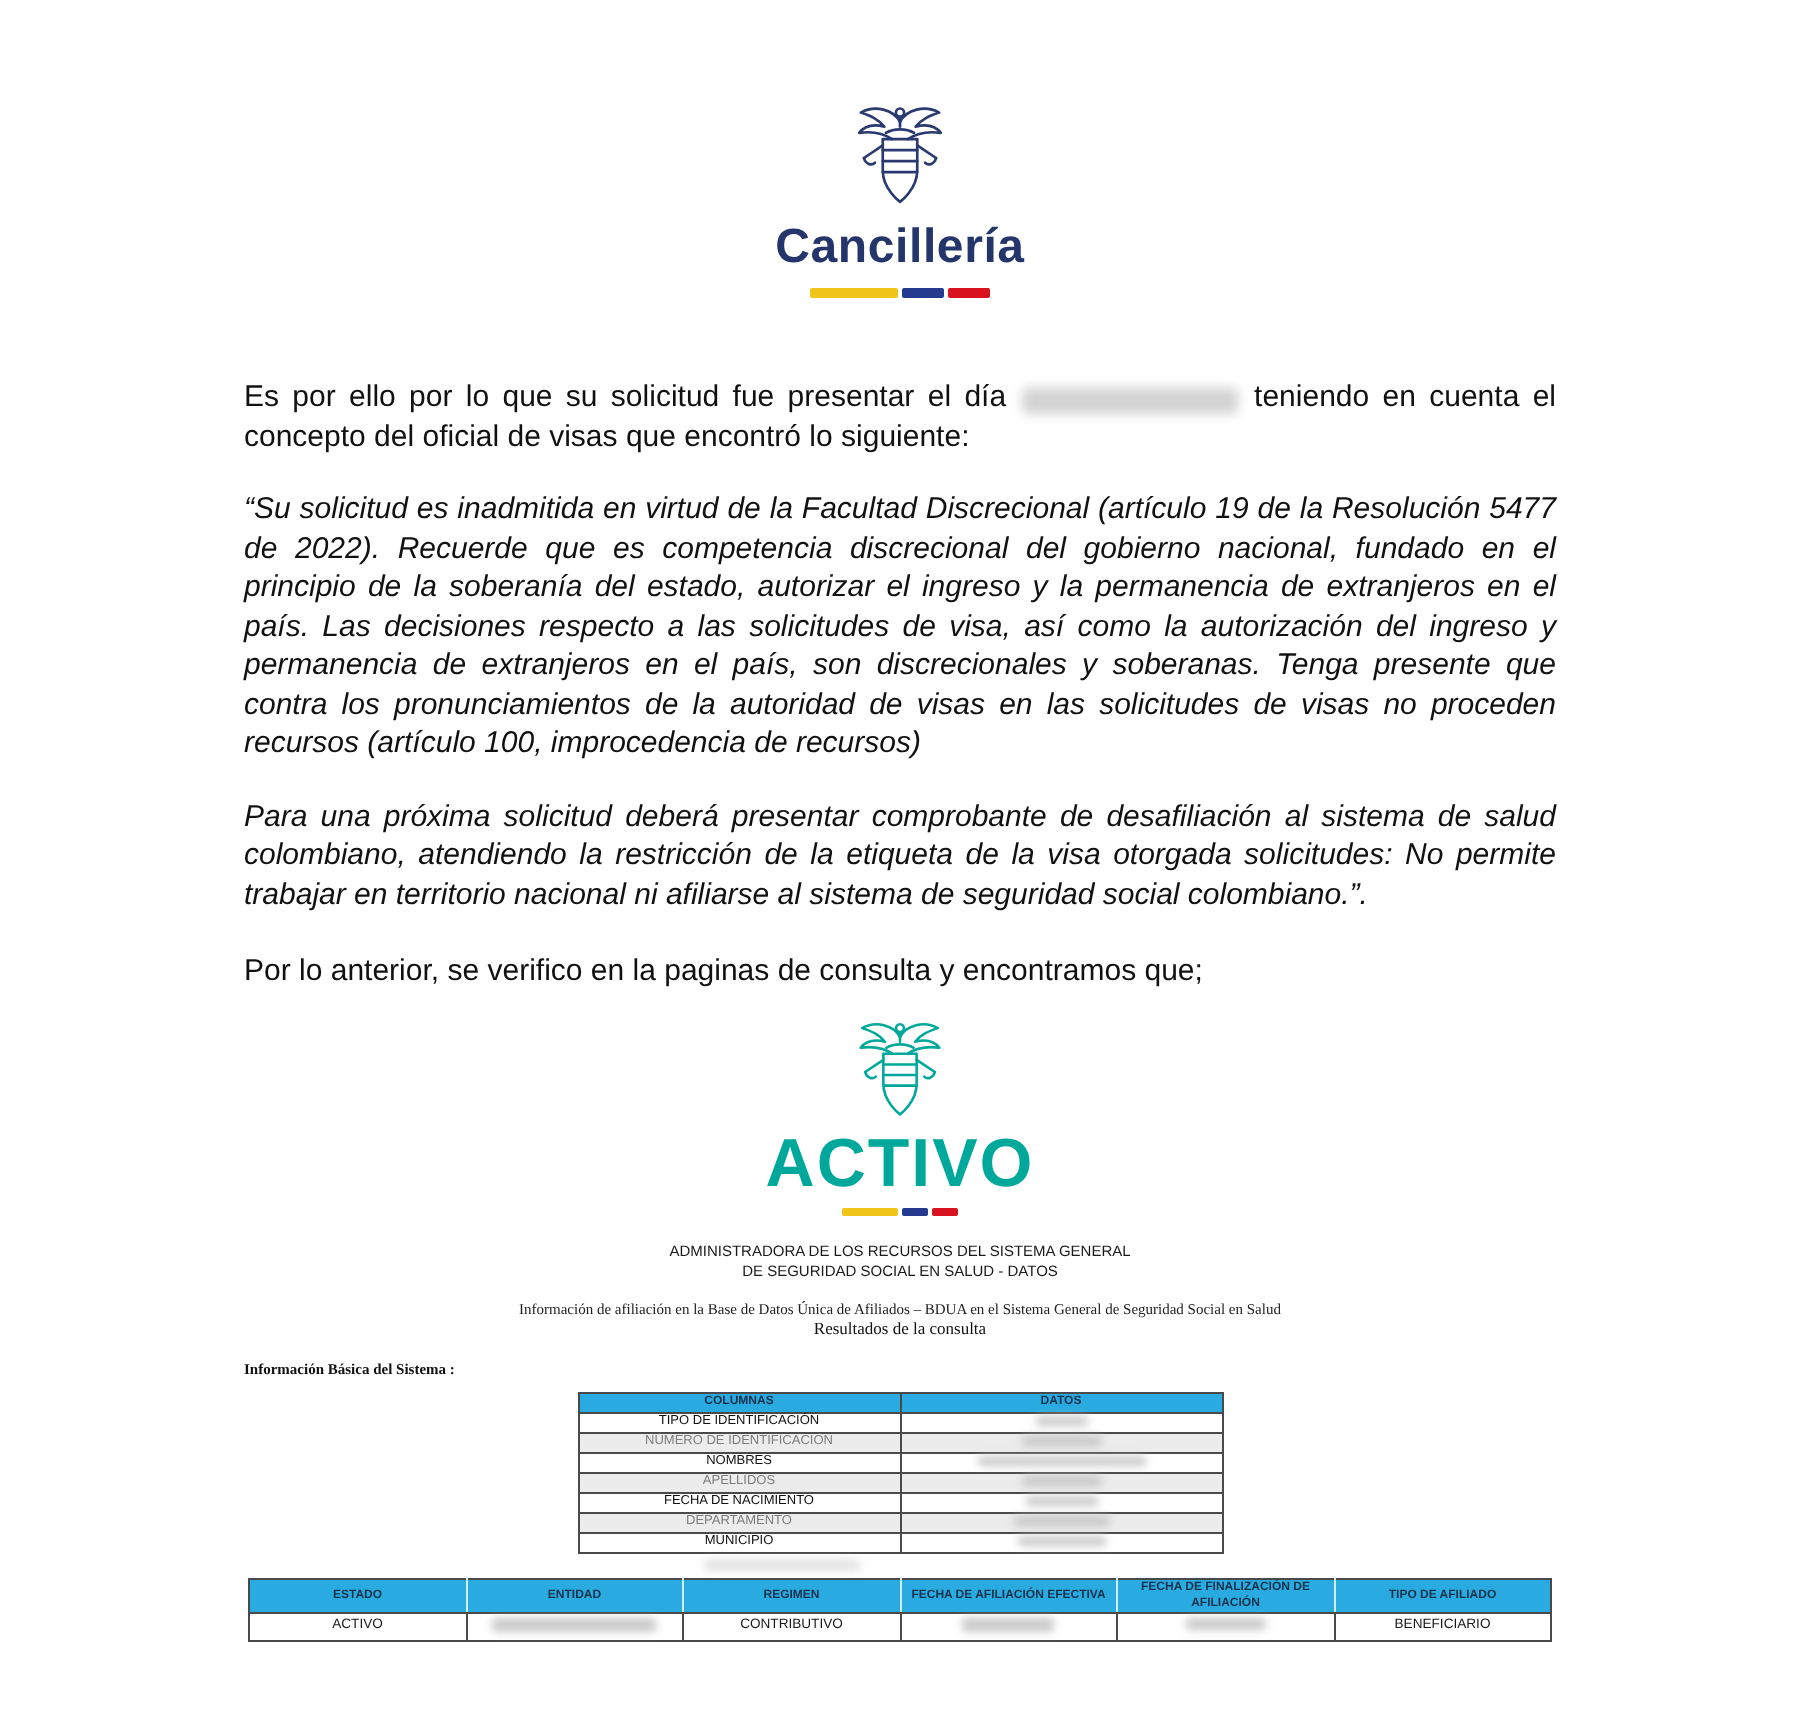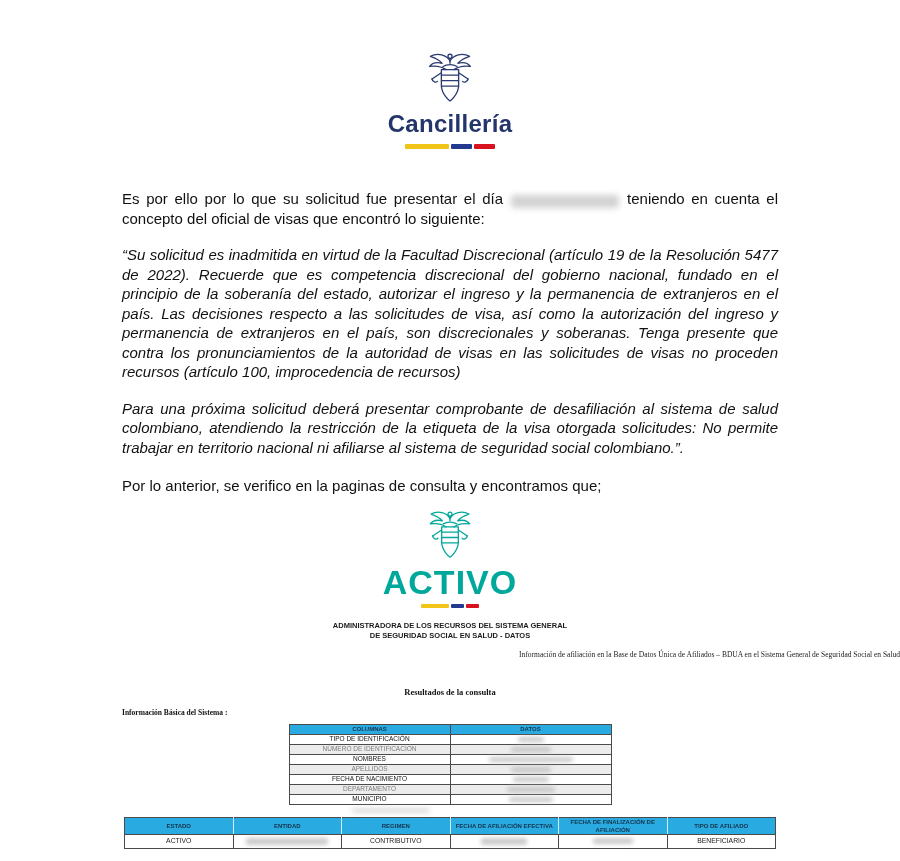--- a/index.html
+++ b/index.html
@@ -30,23 +30,23 @@
   .redact-date{width:108px;height:13px;margin:0 8px -2px 8px;}
   
   .adres{margin-top:12px;text-align:center;}
   .adres-coat{width:56px;height:56px;color:#00a89b;display:block;margin:0 auto;}
   .adres-title{font-size:34px;font-weight:700;color:#00a89b;letter-spacing:1px;line-height:36px;}
   .adres-flag span{height:4px;}
   .adres-flag .flag-yellow{width:28px;}
   .adres-flag .flag-blue{width:13px;}
   .adres-flag .flag-red{width:13px;}
   .adres-flag{margin-top:4px;}
-  .org-lines{margin-top:13px;font-size:7.5px;font-weight:700;line-height:10px;color:#1a1a1a;}
-  .info-line{margin-top:9px;font-family:"Liberation Serif",serif;font-size:7.5px;color:#222;text-align:right;}
-  .results-title{margin-top:28px;font-family:"Liberation Serif",serif;font-weight:700;font-size:8.5px;color:#111;}
+  .org-lines{margin-top:13px;font-size:7.5px;font-weight:400;line-height:10px;color:#1a1a1a;}
+  .info-line{margin-top:9px;font-family:"Liberation Serif",serif;font-size:7.5px;color:#222;}
+  .results-title{margin-top:0;font-family:"Liberation Serif",serif;font-weight:400;font-size:8.5px;color:#111;}
   .basic-label,.datos-label{
     text-align:left;margin:11px 0 0 122px;
     font-family:"Liberation Serif",serif;font-weight:700;font-size:7.5px;color:#111;
   }
   
   .basic-table{
     width:323px;margin:7px auto 0;border-collapse:collapse;table-layout:fixed;
     font-size:6.5px;line-height:8px;
   }
   .basic-table th,.basic-table td{border:1px solid #4a4a4a;height:9px;padding:0;text-align:center;}

